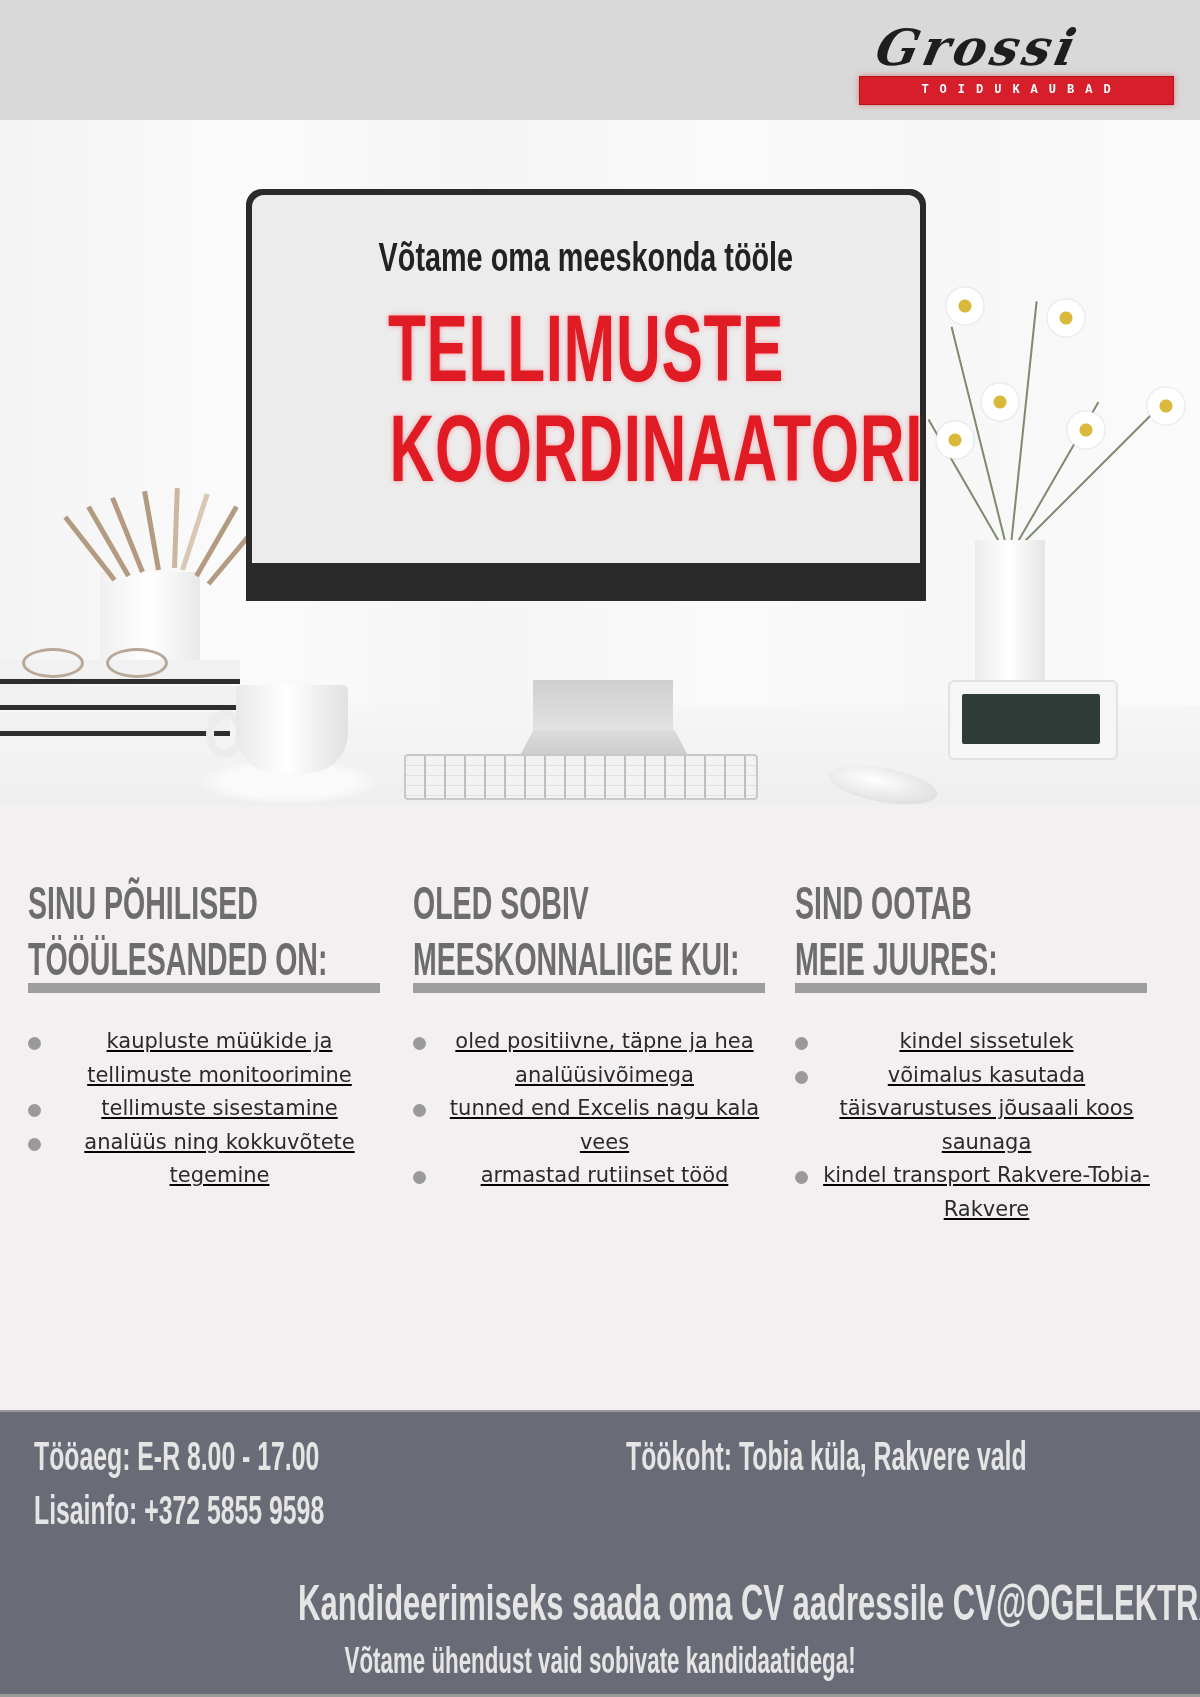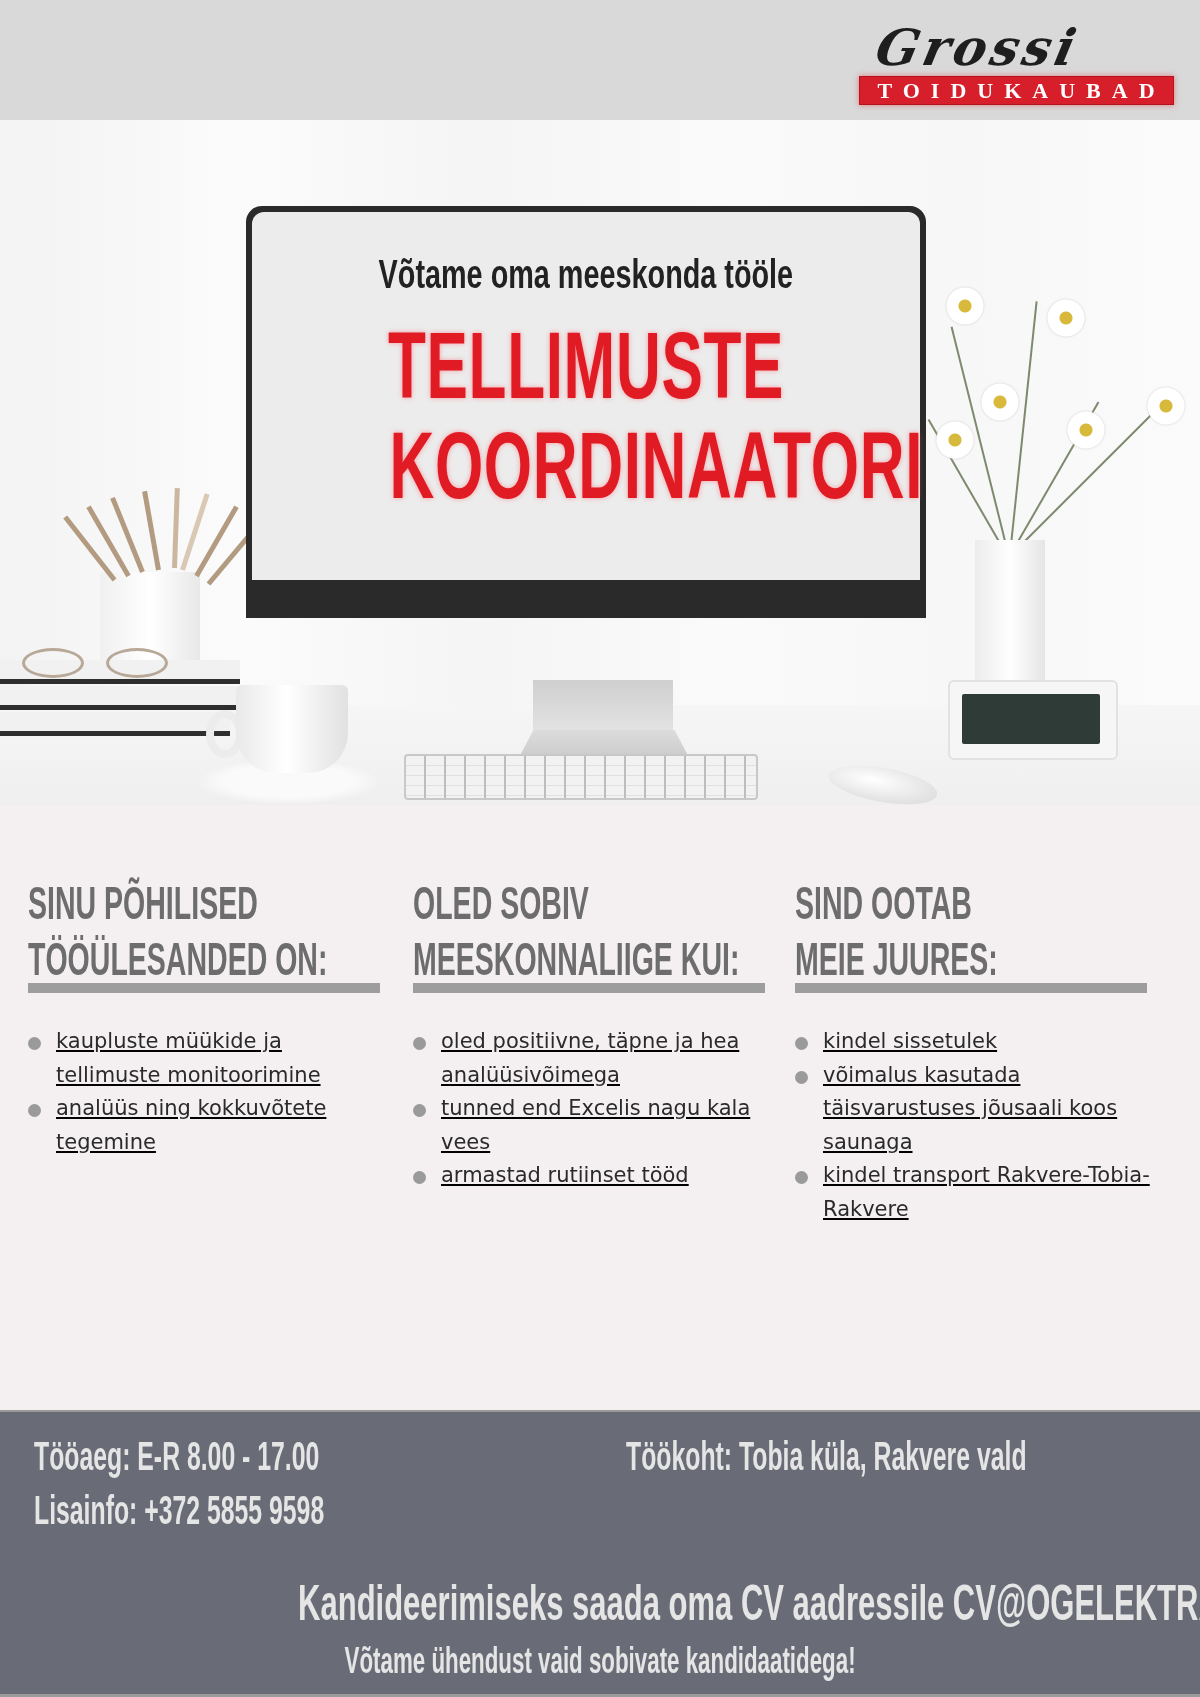--- a/index.html
+++ b/index.html
@@ -6,29 +6,29 @@
   html, body { width: 1200px; height: 1697px; overflow: hidden; background: #f4f0f1; }
   body { position: relative; font-family: "DejaVu Sans", sans-serif; }
 
   .condensed { font-family: "Liberation Sans", sans-serif; font-weight: bold; transform-origin: left top; display: inline-block; white-space: nowrap; }
 
   
   .header { position: absolute; left: 0; top: 0; width: 1200px; height: 120px; background: #d9d9d9; }
   .logo { position: absolute; right: 26px; top: 26px; width: 315px; height: 80px; }
   .logo-script { position: absolute; left: 18px; top: -8px; font-family: "DejaVu Serif", serif; font-style: italic; font-weight: bold; font-size: 50px; color: #1e1e1e; letter-spacing: 4px; transform: skewX(-12deg); }
   .logo-bar { position: absolute; left: 0; top: 50px; width: 315px; height: 29px; background: #d61f2a; box-shadow: 0 0 6px rgba(214,31,42,0.5); border: 1px solid #b5121c; }
-  .logo-bar span { display: block; text-align: center; color: #fff; font-family: Liberation Serif, serif; font-weight: bold; font-size: 22px; letter-spacing: 11px; line-height: 27px; padding-left: 10px; }
+  .logo-bar span { display: block; text-align: center; color: #fff; font-family: Liberation Mono, monospace; font-weight: bold; font-size: 12px; letter-spacing: 11px; line-height: 27px; padding-left: 10px; }
 
   
   .hero { position: absolute; left: 0; top: 120px; width: 1200px; height: 685px; overflow: hidden;
     background: linear-gradient(90deg, #f3f3f3 0%, #fbfbfb 20%, #f5f5f5 40%, #fafafa 60%, #f7f7f7 80%, #fbfbfb 100%); }
   .desk { position: absolute; left: 0; top: 585px; width: 1200px; height: 100px; background: linear-gradient(180deg, #f6f6f6, #efefef); }
 
   
-  .monitor { position: absolute; left: 246px; top: 86px; width: 680px; height: 410px; background: linear-gradient(180deg, #d9d9d9 0%, #e4e4e4 100%); border-radius: 16px; }
+  .monitor { position: absolute; left: 246px; top: 69px; width: 680px; height: 410px; background: linear-gradient(180deg, #d9d9d9 0%, #e4e4e4 100%); border-radius: 16px; }
   .bezel { position: absolute; left: 0; top: 0; width: 680px; height: 412px; background: #2a2a2a; border-radius: 16px 16px 0 0; }
   .screen { position: absolute; left: 6px; top: 6px; width: 668px; height: 368px; background: #ececec; border-radius: 12px 12px 0 0; }
   .stand-neck { position: absolute; left: 533px; top: 560px; width: 140px; height: 60px; background: linear-gradient(180deg, #cfcfcf, #e6e6e6); }
   .stand-foot { position: absolute; left: 506px; top: 610px; width: 196px; height: 52px; background: linear-gradient(180deg, #dcdcdc, #bdbdbd); clip-path: polygon(14% 0, 86% 0, 100% 100%, 0 100%); border-radius: 6px; }
 
   .screen-sub { position: absolute; left: 0; top: 40px; width: 668px; text-align: center; color: #222; }
   .screen-sub .condensed { font-size: 40px; transform: scaleX(0.72); transform-origin: center top; }
   .screen-title { position: absolute; left: 0; width: 668px; text-align: center; color: #e01b24; text-shadow: 0 0 6px rgba(255,90,100,0.55); }
   .screen-title .condensed { font-size: 94px; transform: scaleX(0.66); transform-origin: center top; letter-spacing: 1px; }
   .t1 { top: 100px; }
@@ -60,21 +60,21 @@
 
   
   .col { position: absolute; top: 875px; width: 355px; text-decoration: underline; }
   .col1 { left: 28px; }
   .col2 { left: 413px; }
   .col3 { left: 795px; }
   .col-heading { color: #6d6d6d; height: 108px; }
   .col-heading .condensed { font-size: 46px; line-height: 56px; transform: scaleX(0.62); }
   .col-rule { width: 352px; height: 10px; background: #9d9d9d; margin-top: 0; }
   .col-list { list-style: none; margin-top: 32px; }
-  .col-list li { position: relative; padding-left: 28px; font-size: 21px; line-height: 33.5px; color: #2a2a2a; }
+  .col-list li { position: relative; padding-left: 28px; font-size: 21px; line-height: 33.5px; color: #2a2a2a; text-align: center; }
   .col-list li .bullet { position: absolute; left: 0; top: 12px; width: 13px; height: 13px; border-radius: 50%; background: #9a9a9a; }
 
   
   .footer { position: absolute; left: 0; top: 1410px; width: 1200px; height: 287px; background: #696c76; border-top: 2px solid #9a9a9a; }
   .foot-line { position: absolute; color: #e5e5e5; }
   .foot-line .condensed { transform: scaleX(0.62); }
   .f-hours { left: 34px; top: 22px; }
   .f-hours .condensed, .f-info .condensed, .f-place .condensed { font-size: 40px; }
   .f-info { left: 34px; top: 76px; }
   .f-place { left: 626px; top: 22px; }
@@ -160,20 +160,21 @@
 </div>
 
 <div class="col col1">
   <div class="col-heading">
     <span class="condensed">SINU PÕHILISED</span><br>
     <span class="condensed">TÖÖÜLESANDED ON:</span>
   </div>
   <div class="col-rule"></div>
   <ul class="col-list">
     <li><span class="bullet"></span><span>kaupluste müükide ja tellimuste monitoorimine</span></li>
+    <li><span class="bullet"></span><span>tellimuste sisestamine</span></li>
     <li><span class="bullet"></span><span>analüüs ning kokkuvõtete tegemine</span></li>
   </ul>
 </div>
 
 <div class="col col2">
   <div class="col-heading">
     <span class="condensed">OLED SOBIV</span><br>
     <span class="condensed">MEESKONNALIIGE KUI:</span>
   </div>
   <div class="col-rule"></div>

